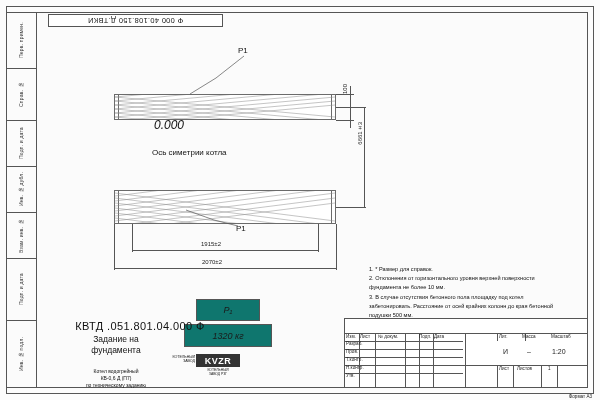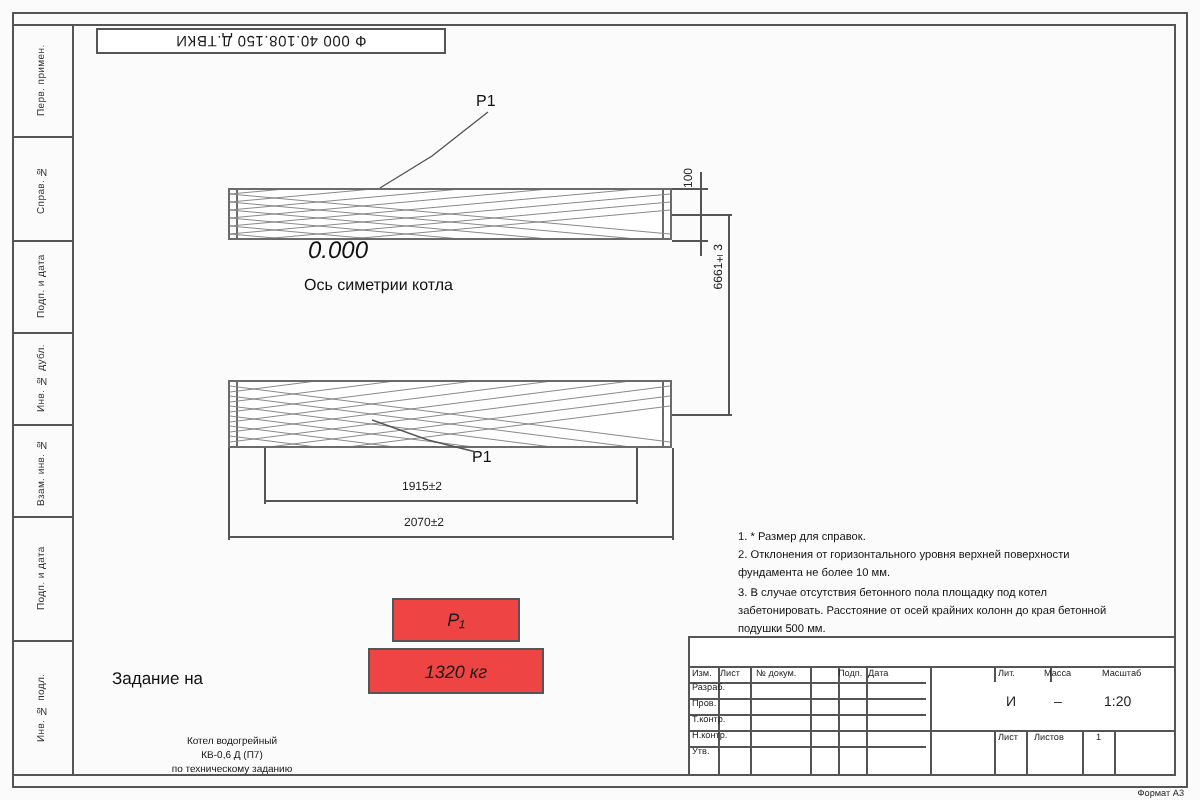--- a/index.html
+++ b/index.html
@@ -41,37 +41,37 @@
   .body-top{position:absolute;left:78px;top:82px;width:222px;height:26px;}
   .body-bot{position:absolute;left:78px;top:178px;width:222px;height:34px;}
   .bodybox{position:absolute;left:0;top:0;width:100%;height:100%;border:1px solid #6b6b6b;box-sizing:border-box;background:#fff;}
   .endcapL{position:absolute;left:4px;top:0;width:1px;height:100%;background:#6b6b6b;}
   .endcapR{position:absolute;right:4px;top:0;width:1px;height:100%;background:#6b6b6b;}
   .hatch{position:absolute;left:1px;top:1px;right:1px;bottom:1px;overflow:hidden;}
   .hatch svg{display:block;}
 
   .lbl{position:absolute;font-size:7px;color:#111;}
   .lbl-0000{position:absolute;left:118px;top:106px;font-size:12px;font-style:italic;color:#111;}
-  .lbl-axis{position:absolute;left:116px;top:126px;font-size:8px;color:#111;}
-
-  
-  .pbox{position:absolute;border:1px solid #555;background:#ef4444;display:flex;align-items:center;justify-content:center;font-size:9px;font-style:italic;}
+  .lbl-axis{position:absolute;left:116px;top:136px;font-size:8px;color:#111;}
+
+  
+  .pbox{position:absolute;border:1px solid #555;background:#0f766e;display:flex;align-items:center;justify-content:center;font-size:9px;font-style:italic;}
   .pbox1{left:160px;top:287px;width:62px;height:20px;}
   .pbox2{left:148px;top:312px;width:86px;height:21px;font-style:italic;}
 
   
   .notes{position:absolute;left:333px;top:253px;width:240px;font-size:5.6px;line-height:9.2px;color:#111;}
   .notes div{margin:0;}
 
   
   .tb{position:absolute;left:344px;top:318px;width:244px;height:70px;border:1px solid #555;box-sizing:border-box;background:#fff;}
   .tb .row{position:absolute;background:#555;height:1px;left:0;right:0;}
   .tb .col{position:absolute;background:#555;width:1px;top:0;bottom:0;}
   .tbcode{position:absolute;left:50px;top:319px;width:180px;height:13px;display:flex;align-items:center;justify-content:center;font-size:11px;letter-spacing:.4px;color:#111;}
-  .tbtitle{position:absolute;left:56px;top:334px;width:120px;text-align:left;font-size:8.5px;line-height:11px;color:#111;}
+  .tbtitle{position:absolute;left:56px;top:334px;width:120px;text-align:center;font-size:8.5px;line-height:11px;color:#111;}
   .tbsub{position:absolute;left:56px;top:368px;width:120px;text-align:center;font-size:5px;line-height:7px;color:#111;}
   .tbcell{position:absolute;font-size:4.6px;color:#222;white-space:nowrap;}
   .tbcell.c{text-align:center;}
   .fmt{position:absolute;right:8px;bottom:1px;font-size:4.6px;color:#222;}
 
   .logo{position:absolute;left:196px;top:352px;width:44px;height:22px;}
   .logo .kv{position:absolute;left:0;top:2px;width:44px;height:13px;background:#333;color:#fff;font-size:9px;font-weight:bold;display:flex;align-items:center;justify-content:center;letter-spacing:.5px;}
   .logo .sub{position:absolute;left:0;top:16px;width:44px;text-align:center;font-size:3.4px;color:#111;line-height:4px;}
   .logo .side{position:absolute;left:-28px;top:3px;width:27px;text-align:right;font-size:3.6px;color:#111;line-height:4.4px;}
 </style>
@@ -207,23 +207,25 @@
     <div class="col" style="left:88px;top:14px;bottom:0;"></div>
     <div class="col" style="left:120px;top:14px;bottom:0;"></div>
     <div class="col" style="left:152px;top:14px;bottom:46px;"></div>
     <div class="col" style="left:180px;top:14px;bottom:46px;"></div>
     <div class="col" style="left:152px;top:46px;bottom:0;"></div>
     <div class="col" style="left:168px;top:46px;bottom:0;"></div>
     <div class="col" style="left:196px;top:46px;bottom:0;"></div>
     <div class="col" style="left:212px;top:46px;bottom:0;"></div>
   </div>
 
+  <div class="tbcode">КВТД .051.801.04.000  Ф</div>
 
   <div class="tbtitle">
     <div>Задание на</div>
+    <div>фундамента</div>
   </div>
   <div class="tbsub">
     <div>Котел водогрейный</div>
     <div>КВ-0,6 Д (П7)</div>
     <div>по техническому заданию</div>
   </div>
 
   <div class="tbcell" style="left:346px;top:334px;">Изм.</div>
   <div class="tbcell" style="left:360px;top:334px;">Лист</div>
   <div class="tbcell" style="left:378px;top:334px;">№ докум.</div>
@@ -240,15 +242,26 @@
   <div class="tbcell c" style="left:522px;top:334px;">Масса</div>
   <div class="tbcell c" style="left:551px;top:334px;">Масштаб</div>
   <div class="tbcell c" style="left:503px;top:348px;font-size:7px;">И</div>
   <div class="tbcell c" style="left:527px;top:348px;font-size:7px;">–</div>
   <div class="tbcell c" style="left:552px;top:348px;font-size:7px;">1:20</div>
 
   <div class="tbcell" style="left:499px;top:366px;">Лист</div>
   <div class="tbcell" style="left:517px;top:366px;">Листов</div>
   <div class="tbcell" style="left:548px;top:366px;">1</div>
 
+  <div class="logo">
+    <div class="kv">KVZR</div>
+    <div class="sub">
+      <div>КОТЕЛЬНЫЙ</div>
+      <div>ЗАВОД РЗГ</div>
+    </div>
+    <div class="side">
+      <div>КОТЕЛЬНЫЙ</div>
+      <div>ЗАВОД</div>
+    </div>
+  </div>
 
   <div class="fmt">Формат A3</div>
 </div>
 
 </body></html>

